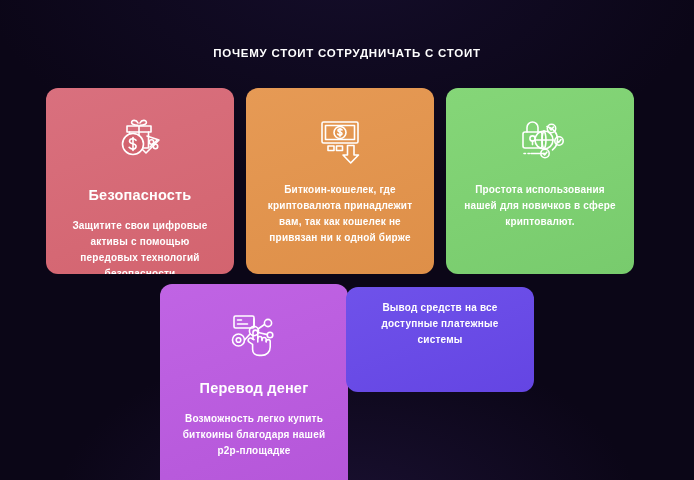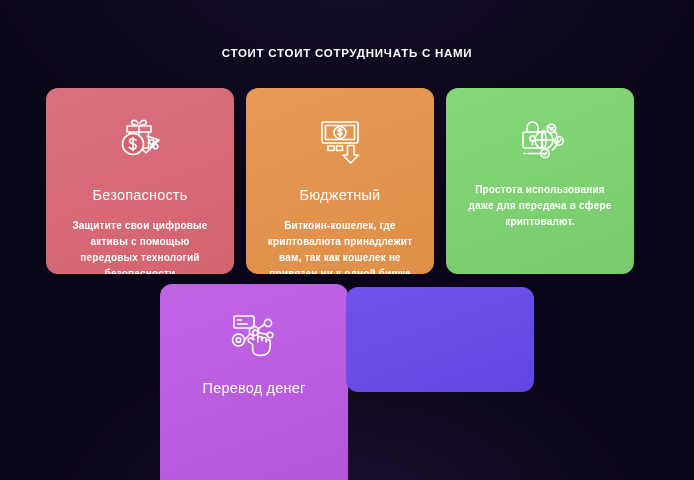--- a/index.html
+++ b/index.html
@@ -50,21 +50,21 @@
 
   .card-icon {
     width: 62px;
     height: 56px;
     display: block;
   }
 
   .card-title {
     color: #ffffff;
     font-size: 14.5px;
-    font-weight: normal;
+    font-weight: bold;
     text-align: center;
     line-height: 18px;
     letter-spacing: 0.2px;
   }
 
   .card-desc {
     color: #ffffff;
     font-size: 10px;
     font-weight: bold;
     text-align: center;
@@ -97,21 +97,21 @@
   #card-transfer     .card-desc   { margin-top: 14px; }
 
   #card-safetransfer .card-title  { margin-top: 23px; }
   #card-safetransfer .card-desc   { margin-top: 13px; }
 </style>
 </head>
 <body>
 
 <div class="bg-glow"></div>
 
-<div class="section-title">СТОИТ СТОИТ СОТРУДНИЧАТЬ С НАМИ</div>
+<div class="section-title">ПОЧЕМУ СТОИТ СОТРУДНИЧАТЬ С СТОИТ</div>
 
 <div class="card" id="card-security" style="background:linear-gradient(160deg,#d9707e 0%,#d3646f 100%);">
   <span class="card-icon">
     <svg viewBox="0 0 62 56" width="62" height="56" fill="none" stroke="#ffffff" stroke-width="1.6" stroke-linecap="round" stroke-linejoin="round">
       <path d="M29 11c-1.6-3.4-6.4-3.4-6.4-.4 0 2 2.6 2.6 6.4 2.6"></path>
       <path d="M31 11c1.6-3.4 6.4-3.4 6.4-.4 0 2-2.6 2.6-6.4 2.6"></path>
       <rect x="18" y="14" width="24" height="6"></rect>
       <path d="M20.5 20v16h19V20"></path>
       <path d="M30 14v22"></path>
       <path d="M38 24l12 4-13 13-4-4"></path>
@@ -133,21 +133,20 @@
       <rect x="13" y="10" width="36" height="21" rx="1.5"></rect>
       <path d="M16.5 13.5h29v14h-29z"></path>
       <circle cx="31" cy="20.5" r="6"></circle>
       <path d="M31 16.8v7.4"></path>
       <path d="M33 18c-.5-.7-1.2-1-2-1-1.1 0-2 .6-2 1.5 0 2 4 1 4 3 0 1.1-1 1.6-2.1 1.6-.9 0-1.7-.4-2.2-1.1"></path>
       <rect x="19" y="34" width="6" height="4.5"></rect>
       <rect x="27.5" y="34" width="6" height="4.5"></rect>
       <path d="M38.5 33.5h6.5v9.5h4.5L41.7 51 34 43h4.5z"></path>
     </svg>
   </span>
-  <div class="card-title">Бюджетный</div>
   <div class="card-desc">Биткоин-кошелек, где криптовалюта принадлежит вам, так как кошелек не привязан ни к одной бирже</div>
 </div>
 
 <div class="card" id="card-access" style="background:linear-gradient(160deg,#85d678 0%,#78cb6d 100%);">
   <span class="card-icon">
     <svg viewBox="0 0 62 56" width="62" height="56" fill="none" stroke="#ffffff" stroke-width="1.6" stroke-linecap="round" stroke-linejoin="round">
       <path d="M18 20v-4.5a5.5 5.5 0 0 1 11 0V20"></path>
       <rect x="14" y="20" width="19" height="16" rx="2"></rect>
       <circle cx="23.5" cy="26.5" r="2.6"></circle>
       <path d="M23.5 29v3.6"></path>
@@ -159,21 +158,21 @@
       <path d="M22 41.5h14"></path>
       <circle cx="42.5" cy="16.5" r="4.2"></circle>
       <path d="M40.8 16.5l1.3 1.4 2.4-2.8"></path>
       <circle cx="50" cy="29" r="4.2"></circle>
       <path d="M48.3 29l1.3 1.4 2.4-2.8"></path>
       <circle cx="36" cy="41.5" r="4.2"></circle>
       <path d="M34.3 41.5l1.3 1.4 2.4-2.8"></path>
       <path d="M15 41.5h1.5M19 41.5h1.5"></path>
     </svg>
   </span>
-  <div class="card-desc">Простота использования даже для передача в сфере криптовалют.</div>
+  <div class="card-desc">Простота использования нашей для новичков в сфере криптовалют.</div>
 </div>
 
 <div class="card" id="card-transfer" style="background:linear-gradient(160deg,#c064e4 0%,#b455d8 100%);">
   <span class="card-icon">
     <svg viewBox="0 0 62 56" width="62" height="56" fill="none" stroke="#ffffff" stroke-width="1.6" stroke-linecap="round" stroke-linejoin="round">
       <rect x="11" y="10" width="20" height="12" rx="1.5"></rect>
       <path d="M14.5 14h4M14.5 18h10"></path>
       <circle cx="15.5" cy="34" r="6"></circle>
       <circle cx="15.5" cy="34" r="2.3"></circle>
       <circle cx="31" cy="25" r="4.6"></circle>
@@ -183,16 +182,18 @@
       <path d="M35 23l6.5-4.5"></path>
       <path d="M35.2 26.5L44.3 28.6"></path>
       <path d="M31 21v-8"></path>
       <path d="M30 33v-6.5a2.4 2.4 0 0 1 4.8 0V36"></path>
       <path d="M34.8 32.6a2.1 2.1 0 0 1 4.2 0v2"></path>
       <path d="M39 33.6a2.1 2.1 0 0 1 4.2 0v2.4"></path>
       <path d="M43.2 35.6a2 2 0 0 1 4 0v5.4c0 5-3.8 8.4-8.6 8.4h-2.4c-4.2 0-6.6-2.4-6.6-6v-5l-3.4-2.3a2.2 2.2 0 0 1 2.2-3.8l2.6 1.4"></path>
     </svg>
   </span>
   <div class="card-title">Перевод денег</div>
+  <div class="card-desc">Возможность легко купить биткоины благодаря нашей p2p-площадке</div>
 </div>
 
 <div class="card" id="card-safetransfer" style="background:linear-gradient(160deg,#6f52ea 0%,#6445e3 100%);">
+  <div class="card-desc">Вывод средств на все доступные платежные системы</div>
 </div>
 
 </body></html>

